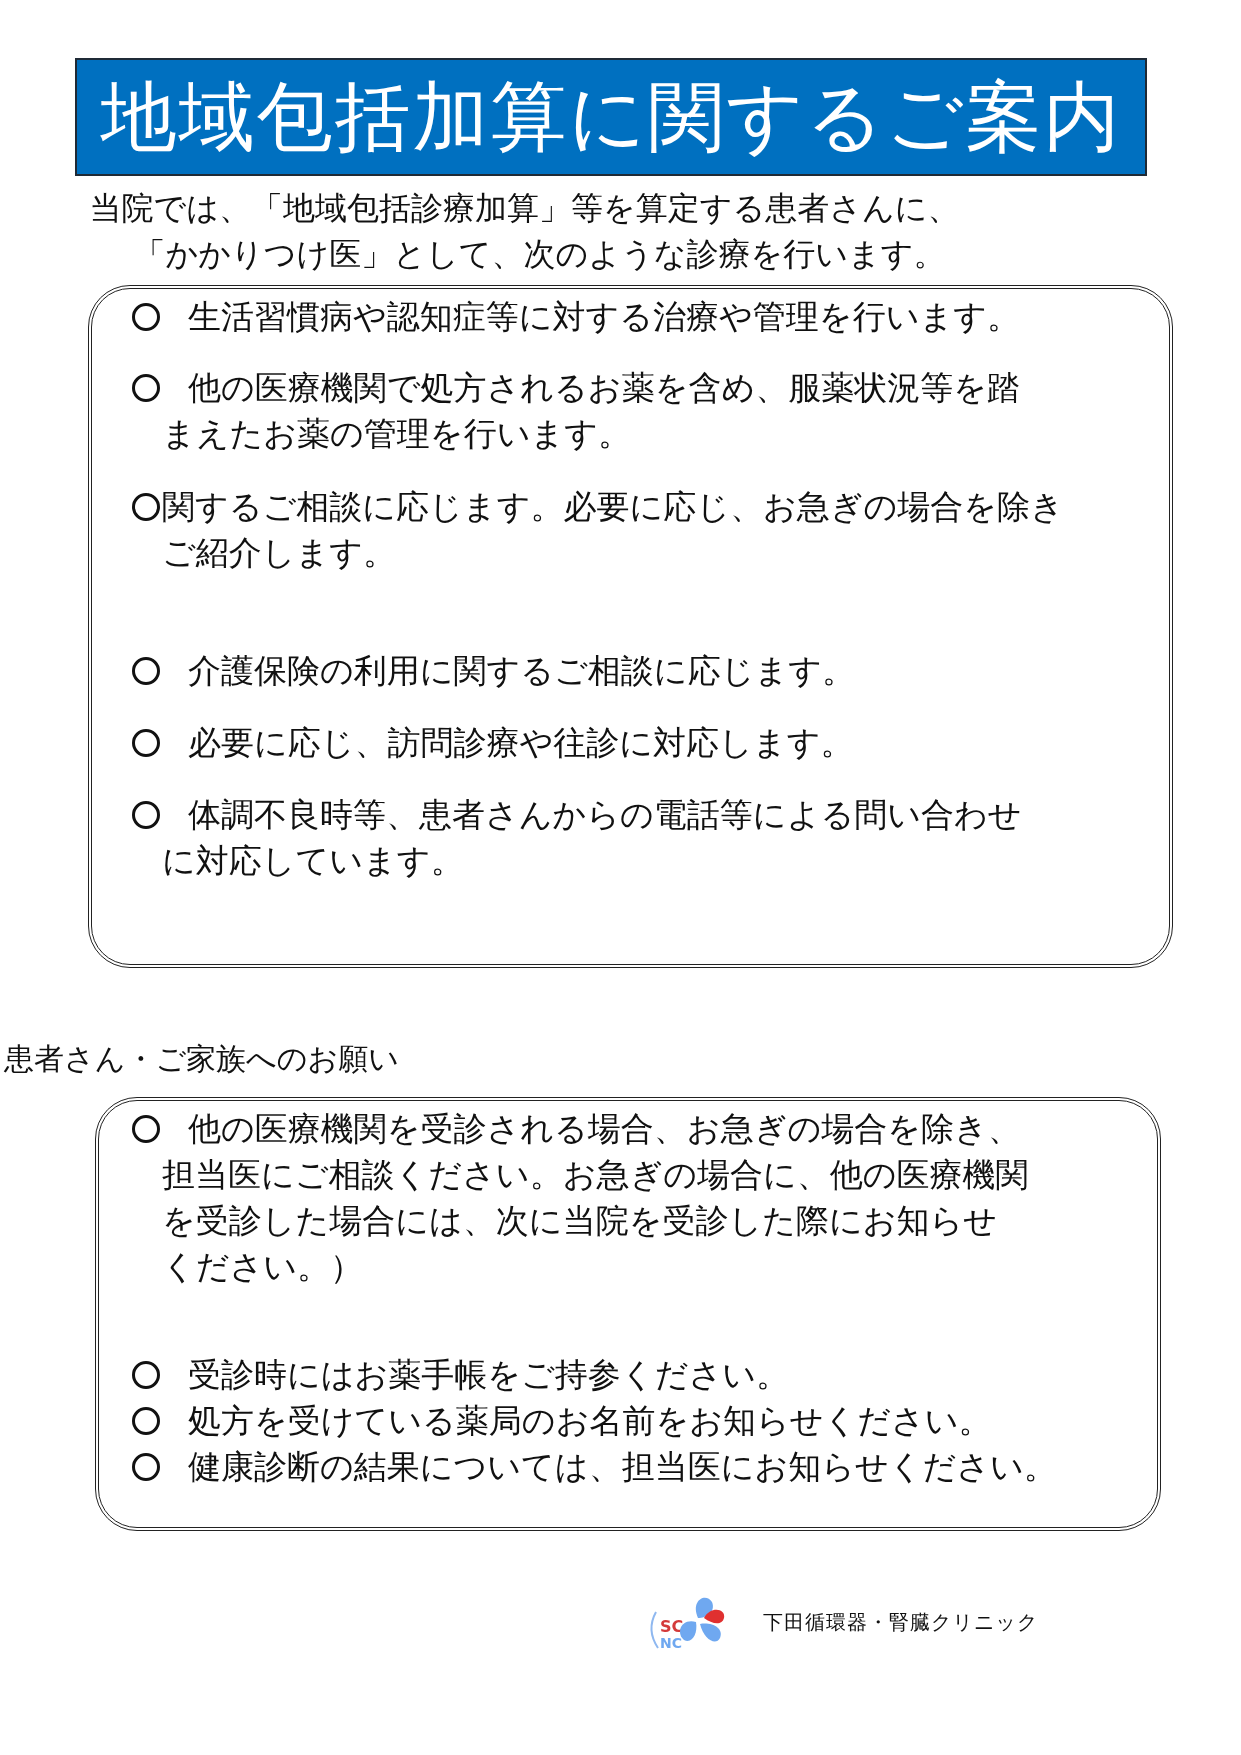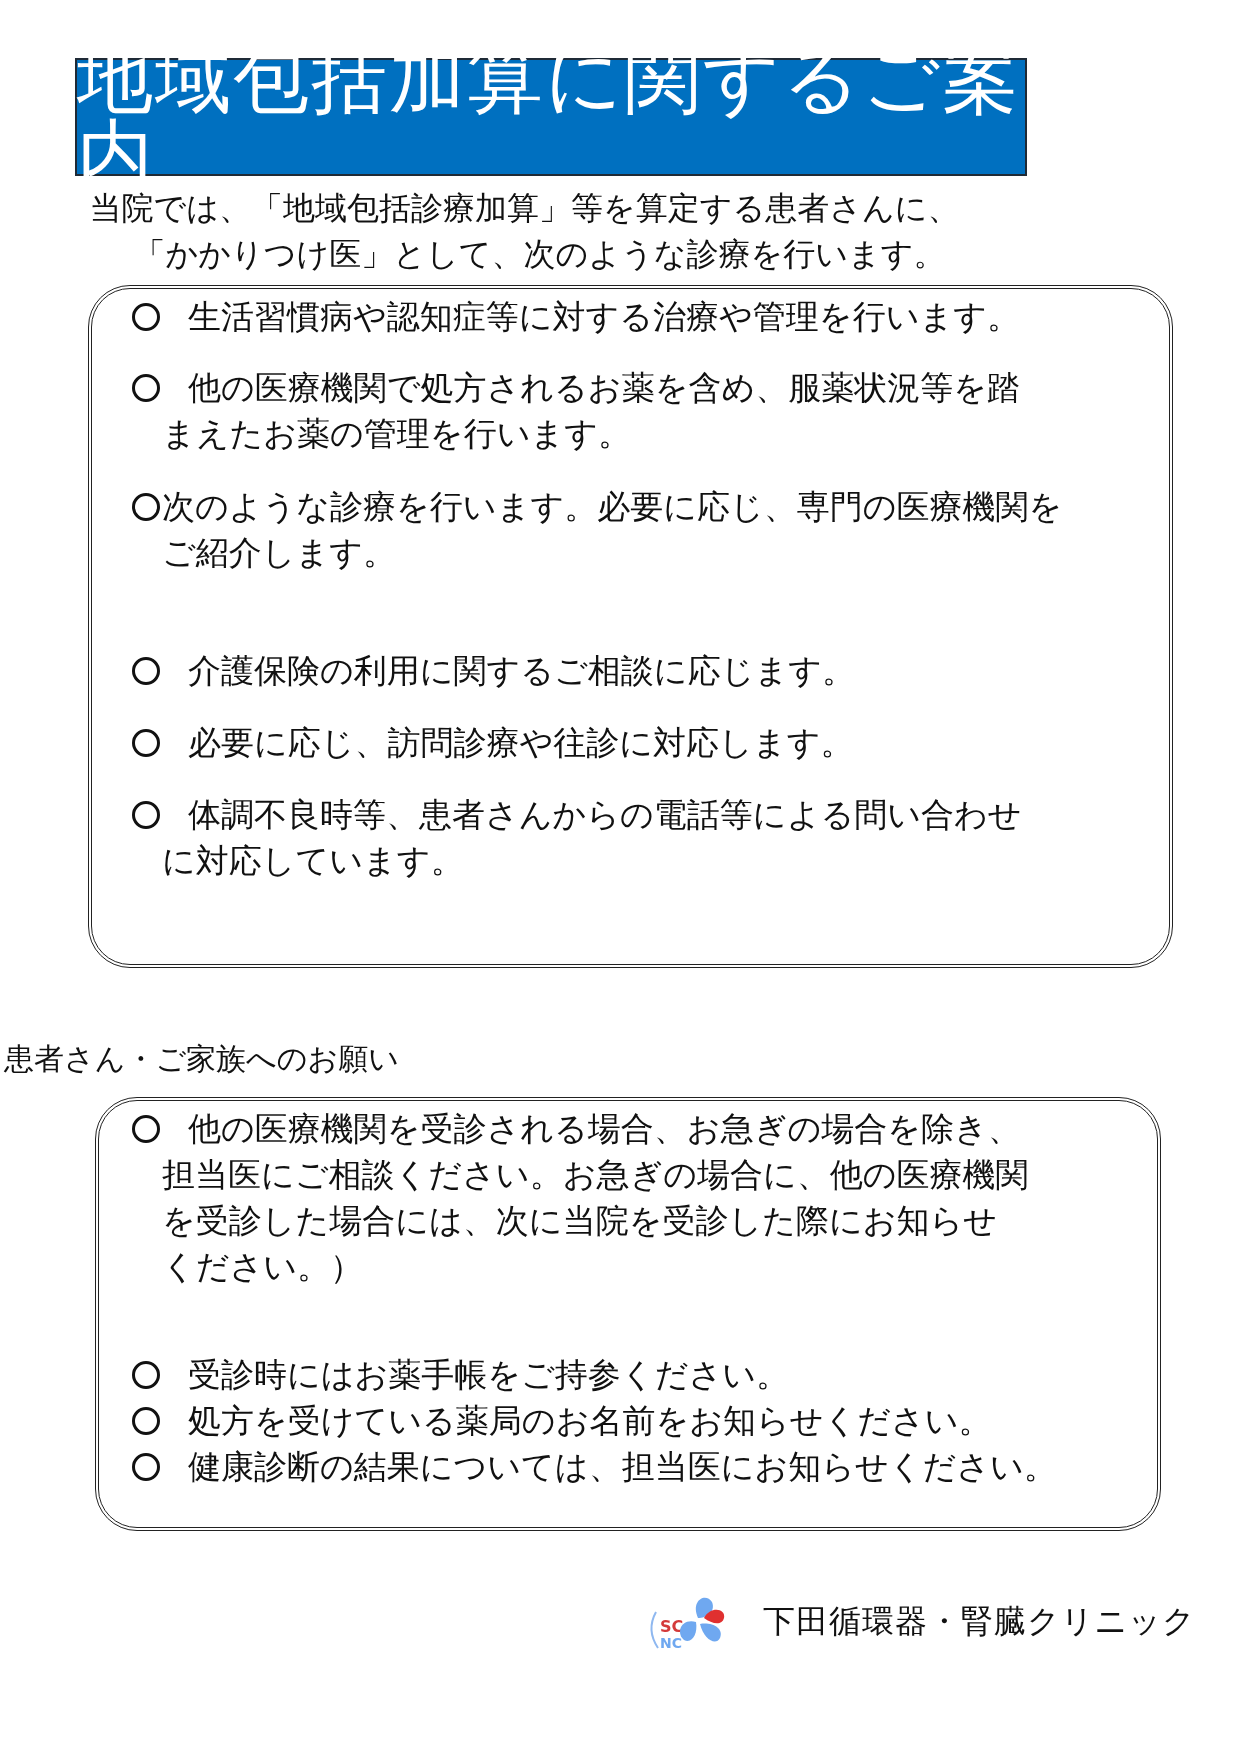--- a/index.html
+++ b/index.html
@@ -1,20 +1,20 @@
 <!DOCTYPE html>
 <html><head>
 <meta charset="utf-8">
 <style>
   * { box-sizing: border-box; margin: 0; padding: 0; }
   html, body { width: 1241px; height: 1755px; background: #ffffff; }
   body { position: relative; font-family: "DejaVu Sans", "Liberation Sans", sans-serif; color: #111; overflow: hidden; }
 
   .header {
-    position: absolute; left: 75px; top: 58px; width: 952px; height: 118px;
+    position: absolute; left: 75px; top: 58px; width: 1072px; height: 118px;
     background: #0070C0; border: 2px solid #1f2a36;
     display: flex; align-items: center; justify-content: center;
   }
   .header-title {
     color: #ffffff; font-size: 76px; font-weight: 300; letter-spacing: 2px; line-height: 1;
     font-family: "DejaVu Sans", sans-serif;
   }
 
   .intro { position: absolute; left: 0; width: 1039px; text-align: center; font-size: 32px; line-height: 1; }
   .intro-1 { top: 192px; padding-left: 10px; }
@@ -35,21 +35,21 @@
   .item .text { display: block; padding-left: 56px; text-indent: 0; }
   .item .cont { display: block; padding-left: 30px; }
 
   .heading2 {
     position: absolute; left: 0; top: 1044px; width: 1241px; text-align: left;
     font-size: 30px; line-height: 1; padding-left: 4px;
   }
 
   .footer { position: absolute; left: 640px; top: 1590px; height: 64px; display: flex; align-items: center; gap: 23px; }
   .logo { position: relative; width: 90px; height: 64px; }
-  .clinic-name { font-size: 32px; margin-left: 10px; letter-spacing: 1px; }
+  .clinic-name { font-size: 20px; margin-left: 10px; letter-spacing: 1px; }
 </style>
 </head>
 <body>
 
 <div class="header">
   <span class="header-title">地域包括加算に関するご案内</span>
 </div>
 
 <div class="intro intro-1">当院では、「地域包括診療加算」等を算定する患者さんに、</div>
 <div class="intro intro-2">「かかりつけ医」として、次のような診療を行います。</div>
@@ -62,21 +62,21 @@
 </div>
 
 <div class="item" style="left:132px; top:365px;">
   <span class="circle"></span>
   <span class="text">他の医療機関で処方されるお薬を含め、服薬状況等を踏</span>
   <span class="cont">まえたお薬の管理を行います。</span>
 </div>
 
 <div class="item" style="left:132px; top:484px;">
   <span class="circle"></span>
-  <span class="cont">次のような診療を行います。必要に応じ、専門の医療機関を</span>
+  <span class="cont">関するご相談に応じます。必要に応じ、お急ぎの場合を除き</span>
   <span class="cont">ご紹介します。</span>
 </div>
 
 <div class="item" style="left:132px; top:648px;">
   <span class="circle"></span>
   <span class="text">介護保険の利用に関するご相談に応じます。</span>
 </div>
 
 <div class="item" style="left:132px; top:720px;">
   <span class="circle"></span>

